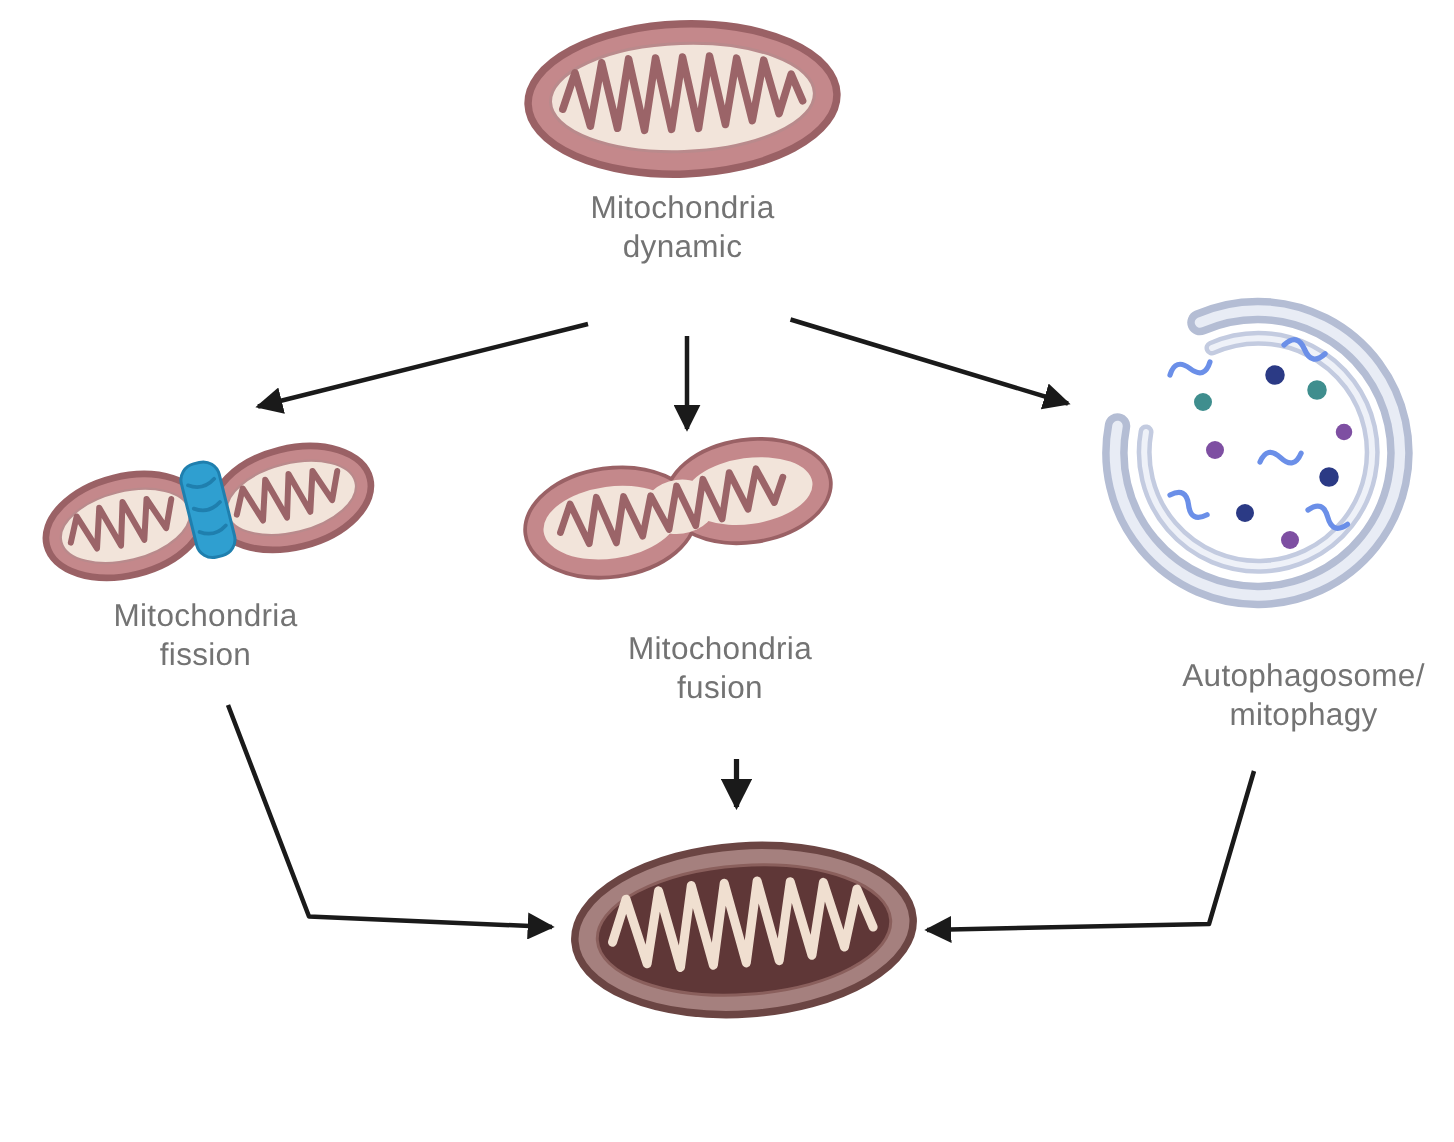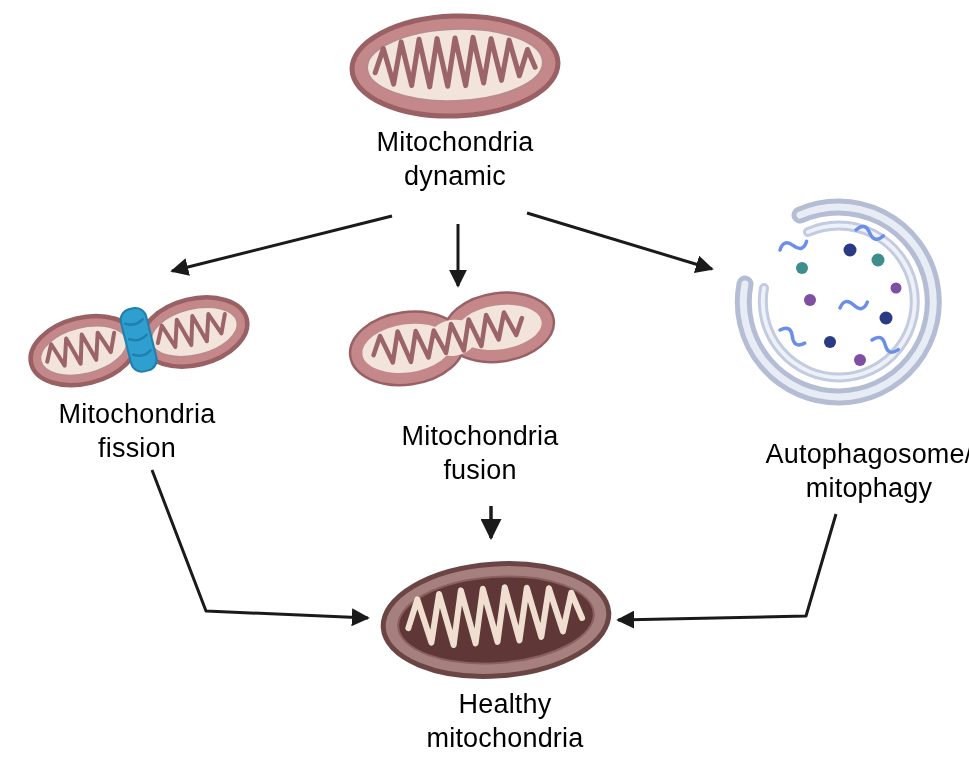--- a/index.html
+++ b/index.html
@@ -7,23 +7,23 @@
     position: relative;
     width: 969px;
     height: 761px;
     background: #ffffff;
     font-family: "Liberation Sans", sans-serif;
     overflow: hidden;
   }
   .artwork { position: absolute; left: 0; top: 0; }
   .label {
     position: absolute;
-    font-size: 27px;
+    font-size: 21px;
     line-height: 1.25;
-    color: #000000;
+    color: #737373;
     text-align: center;
     white-space: pre-line;
     letter-spacing: 0.2px;
   }
 </style>
 </head>
 <body>
 
 <div class="canvas">
 
@@ -120,16 +120,14 @@
 
   <div class="label" style="left:7px; top:398px; width:260px;">Mitochondria
 fission</div>
 
   <div class="label" style="left:350px; top:420px; width:260px;">Mitochondria
 fusion</div>
 
   <div class="label" style="left:736px; top:438px; width:266px;">Autophagosome/
 mitophagy</div>
 
-  <div class="label" style="left:375px; top:688px; width:260px;">Healthy
-mitochondria</div>
 
 </div>
 
 </body></html>

